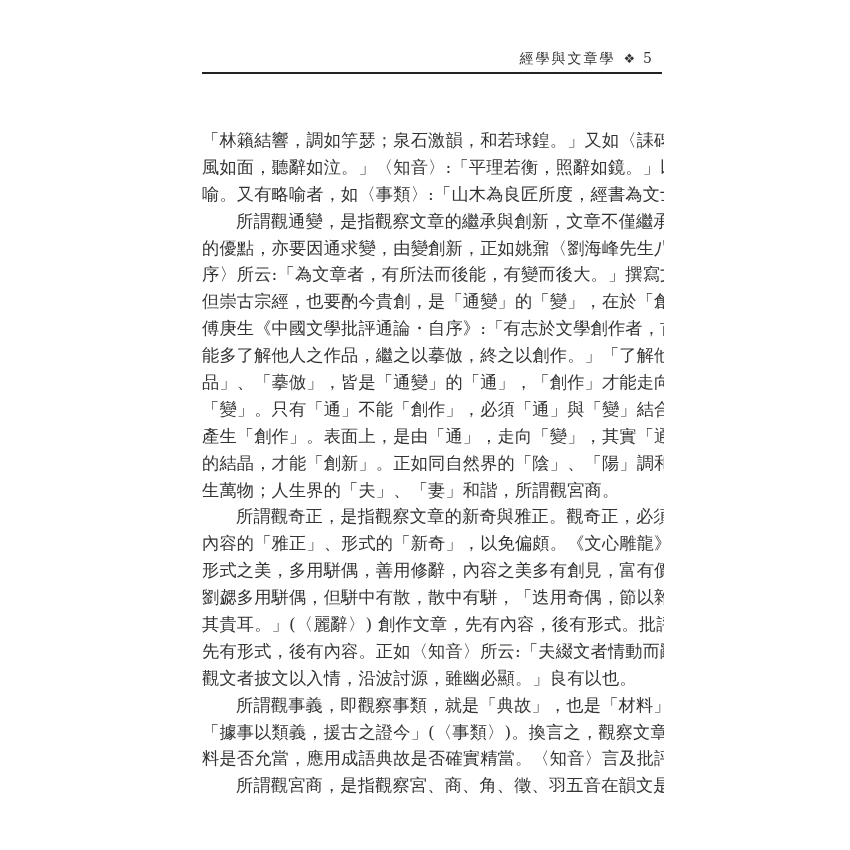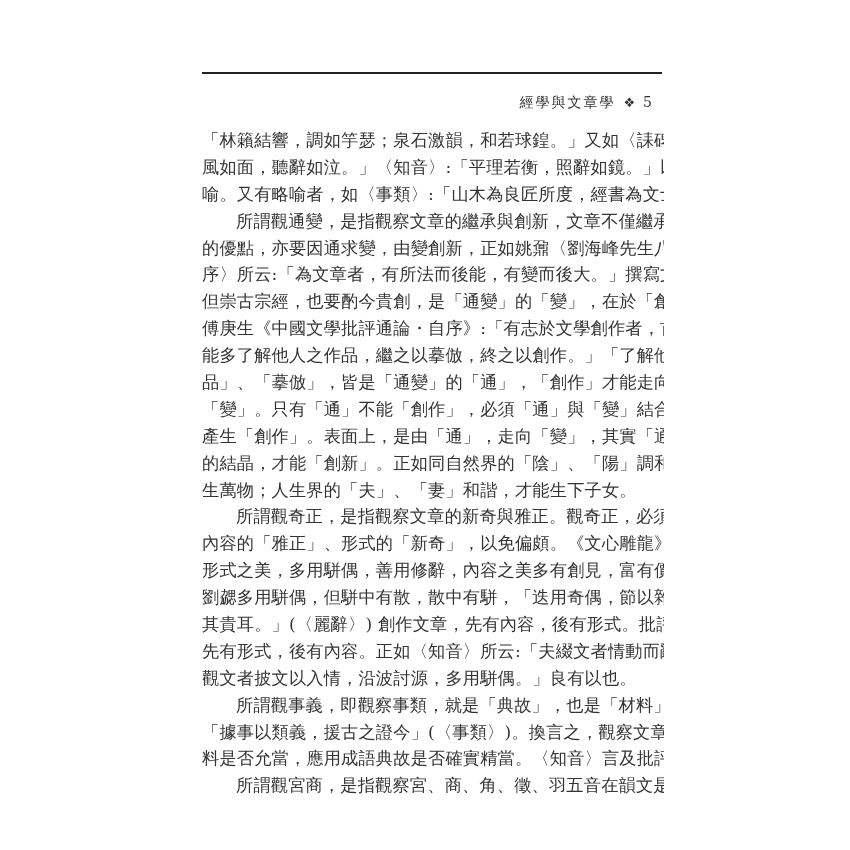--- a/index.html
+++ b/index.html
@@ -1,19 +1,19 @@
 <!DOCTYPE html>
 <html><head>
 <meta charset="utf-8">
 <style>
   html, body { margin:0; padding:0; background:#ffffff; }
   body { width:850px; height:850px; position:relative; overflow:hidden;
          font-family: "DejaVu Serif", "Liberation Serif", serif; color:#2a2a2a; }
   .header { position:absolute; left:202px; top:50px; width:460px; height:24px; }
-  .header-text { position:absolute; right:8px; top:0; font-size:14px; letter-spacing:2px; color:#333; white-space:nowrap;margin-top:44px; }
+  .header-text { position:absolute; right:8px; top:0; font-size:14px; letter-spacing:2px; color:#333; white-space:nowrap; }
   .header-text .ornament { margin:0 6px 0 8px; font-size:13px; }
   .header-rule { position:absolute; left:0; right:0; top:22px; height:1.5px; background:#222; }
   .body { position:absolute; left:202px; top:127px; width:462px; }
   .line { font-size:17.2px; line-height:26.9px; height:26.9px; white-space:nowrap; overflow:hidden;
           text-align:justify; text-align-last:justify; letter-spacing:0.2px; color:#333; }
   .line.last { text-align-last:left; }
   .line.indent { padding-left:34px; }
 </style>
 </head>
 <body>
@@ -32,25 +32,25 @@
     <div class="line indent">所謂觀通變，是指觀察文章的繼承與創新，文章不僅繼承傳統</div>
     <div class="line">的優點，亦要因通求變，由變創新，正如姚鼐〈劉海峰先生八十壽</div>
     <div class="line">序〉所云:「為文章者，有所法而後能，有變而後大。」撰寫文章不</div>
     <div class="line">但崇古宗經，也要酌今貴創，是「通變」的「變」，在於「創新」。</div>
     <div class="line">傅庚生《中國文學批評通論・自序》:「有志於文學創作者，首必求</div>
     <div class="line">能多了解他人之作品，繼之以摹倣，終之以創作。」「了解他人之作</div>
     <div class="line">品」、「摹倣」，皆是「通變」的「通」，「創作」才能走向「通變」的</div>
     <div class="line">「變」。只有「通」不能「創作」，必須「通」與「變」結合，才能</div>
     <div class="line">產生「創作」。表面上，是由「通」，走向「變」，其實「通」與「變」</div>
     <div class="line">的結晶，才能「創新」。正如同自然界的「陰」、「陽」調和，才能產</div>
-    <div class="line last">生萬物；人生界的「夫」、「妻」和諧，才能生下子女。</div>
+    <div class="line last">生萬物；人生界的「夫」、「妻」和諧，所謂觀宮商。</div>
     <div class="line indent">所謂觀奇正，是指觀察文章的新奇與雅正。觀奇正，必須兼顧</div>
     <div class="line">內容的「雅正」、形式的「新奇」，以免偏頗。《文心雕龍》全書各篇</div>
     <div class="line">形式之美，多用駢偶，善用修辭，內容之美多有創見，富有價值。</div>
     <div class="line">劉勰多用駢偶，但駢中有散，散中有駢，「迭用奇偶，節以雜佩，乃</div>
     <div class="line">其貴耳。」(〈麗辭〉) 創作文章，先有內容，後有形式。批評文章，</div>
     <div class="line">先有形式，後有內容。正如〈知音〉所云:「夫綴文者情動而辭發，</div>
-    <div class="line last">觀文者披文以入情，沿波討源，多用駢偶。」良有以也。</div>
+    <div class="line last">觀文者披文以入情，沿波討源，雖幽必顯。」良有以也。</div>
     <div class="line indent">所謂觀事義，即觀察事類，就是「典故」，也是「材料」，是指</div>
     <div class="line">「據事以類義，援古之證今」(〈事類〉)。換言之，觀察文章運用材</div>
     <div class="line">料是否允當，應用成語典故是否確實精當。〈知音〉言及批評蔽障有</div>
     <div class="line indent">所謂觀宮商，是指觀察宮、商、角、徵、羽五音在韻文是否調</div>
   </div>
 
 </body></html>

